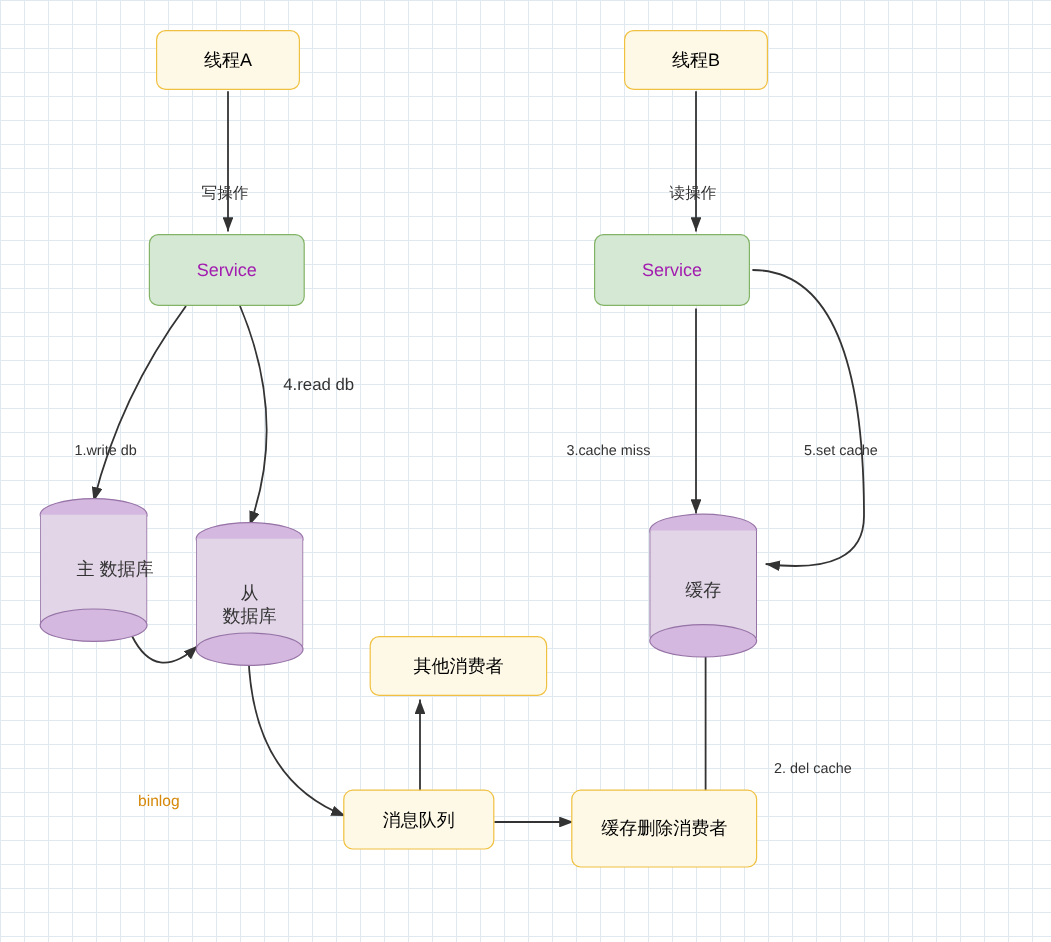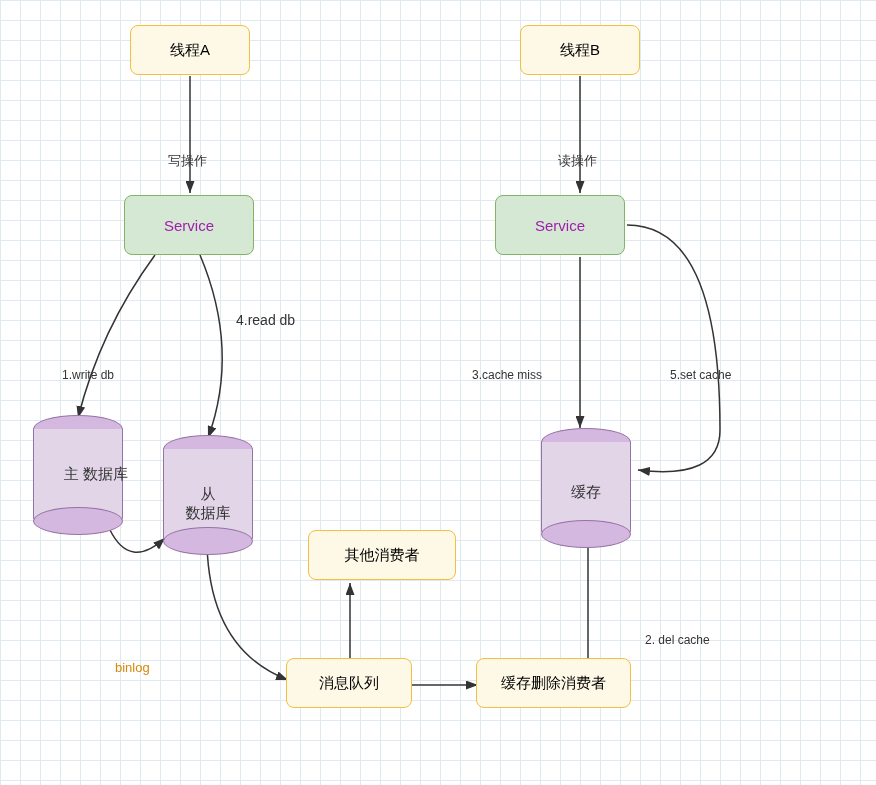--- a/index.html
+++ b/index.html
@@ -153,21 +153,21 @@
   </div>
 
   <div class="node node-yellow" style="left:308px; top:530px; width:148px; height:50px;">
     <span>其他消费者</span>
   </div>
 
   <div class="node node-yellow" style="left:286px; top:658px; width:126px; height:50px;">
     <span>消息队列</span>
   </div>
 
-  <div class="node node-yellow" style="left:476px; top:658px; width:155px; height:50px;">
+  <div class="node node-yellow" style="left:476px; top:658px; width:155px; height:65px;">
     <span>缓存删除消费者</span>
   </div>
 
   <div class="label-text" style="left:128px; top:152px;margin-left:40px;">写操作</div>
   <div class="label-text" style="left:558px; top:152px;">读操作</div>
   <div class="label-text" style="left:62px; top:368px; font-size:12px;">1.write db</div>
   <div class="label-text" style="left:236px; top:312px; font-size:14px; font-weight:normal;">4.read db</div>
   <div class="label-text" style="left:472px; top:368px; font-size:12px;">3.cache miss</div>
   <div class="label-text" style="left:670px; top:368px; font-size:12px;">5.set cache</div>
   <div class="label-text" style="left:645px; top:618px; font-size:12px;margin-top:15px;">2. del  cache</div>

